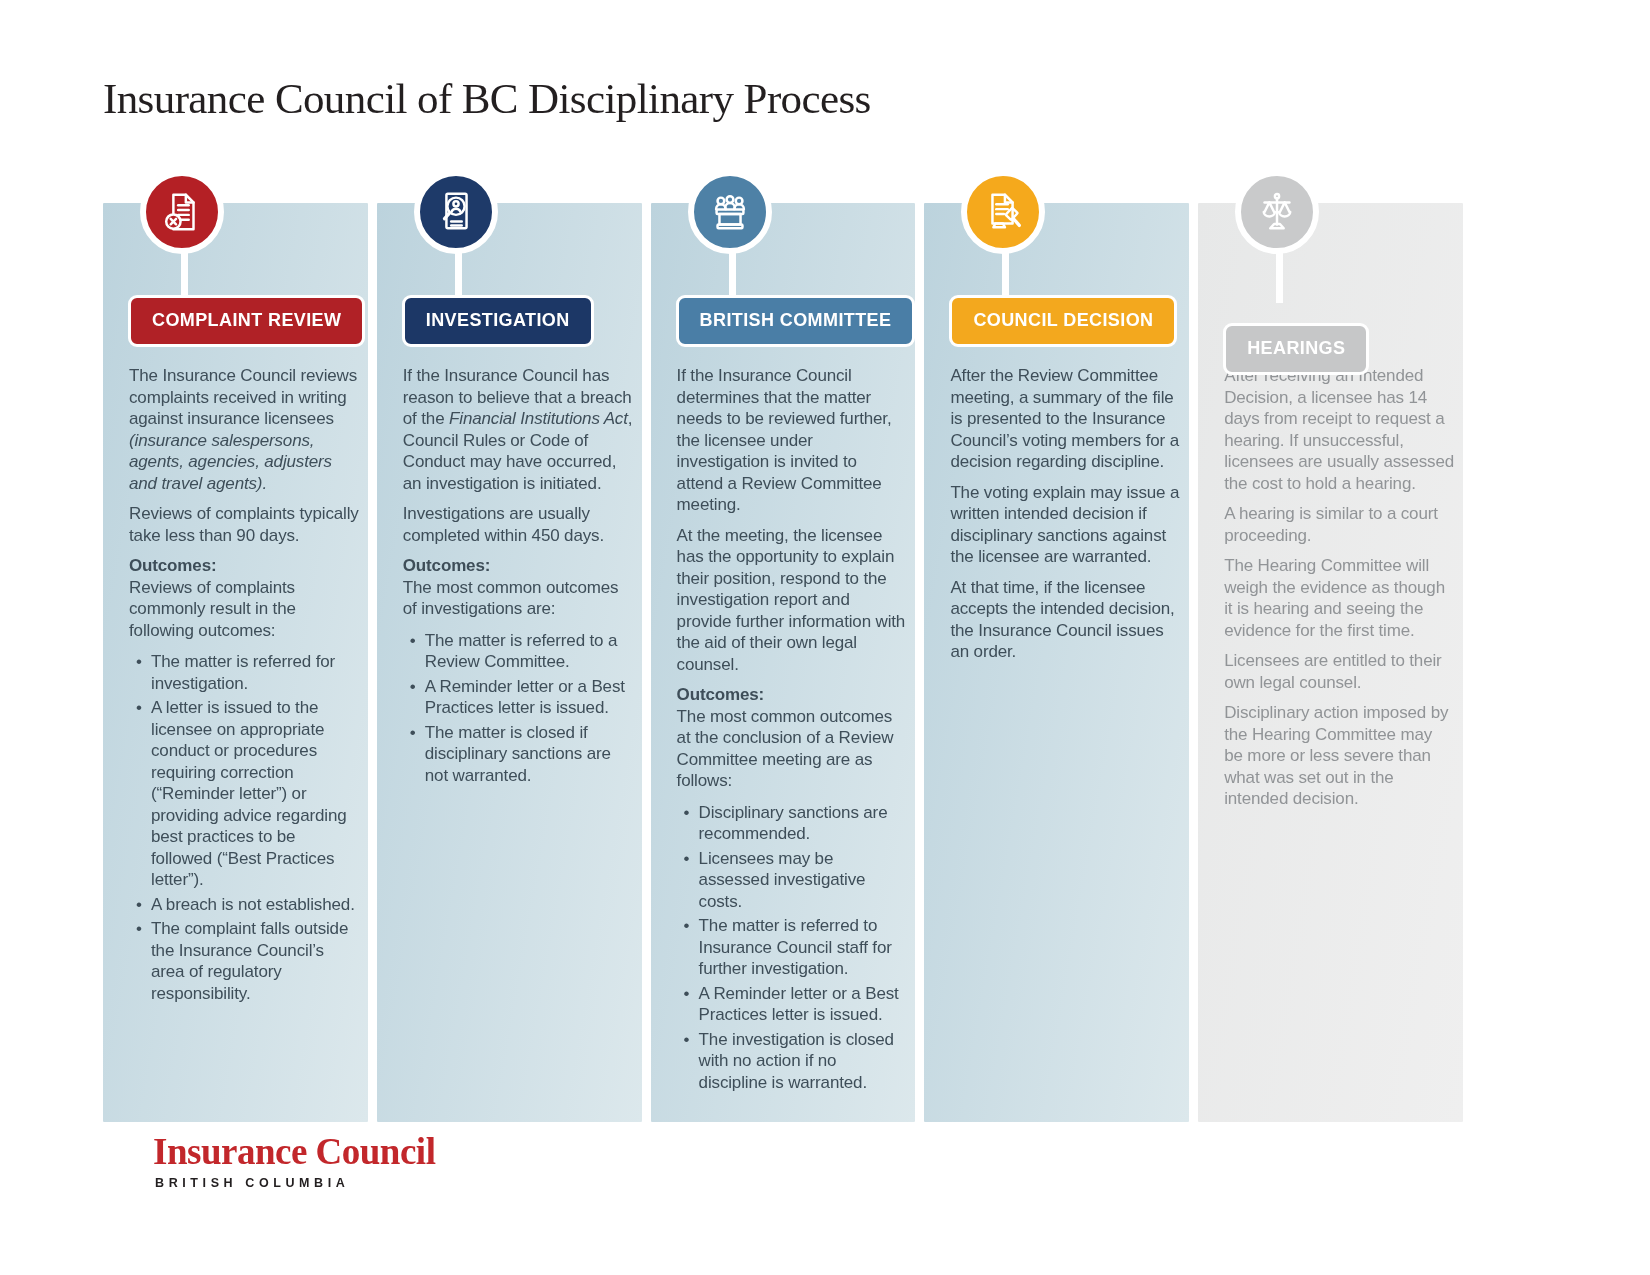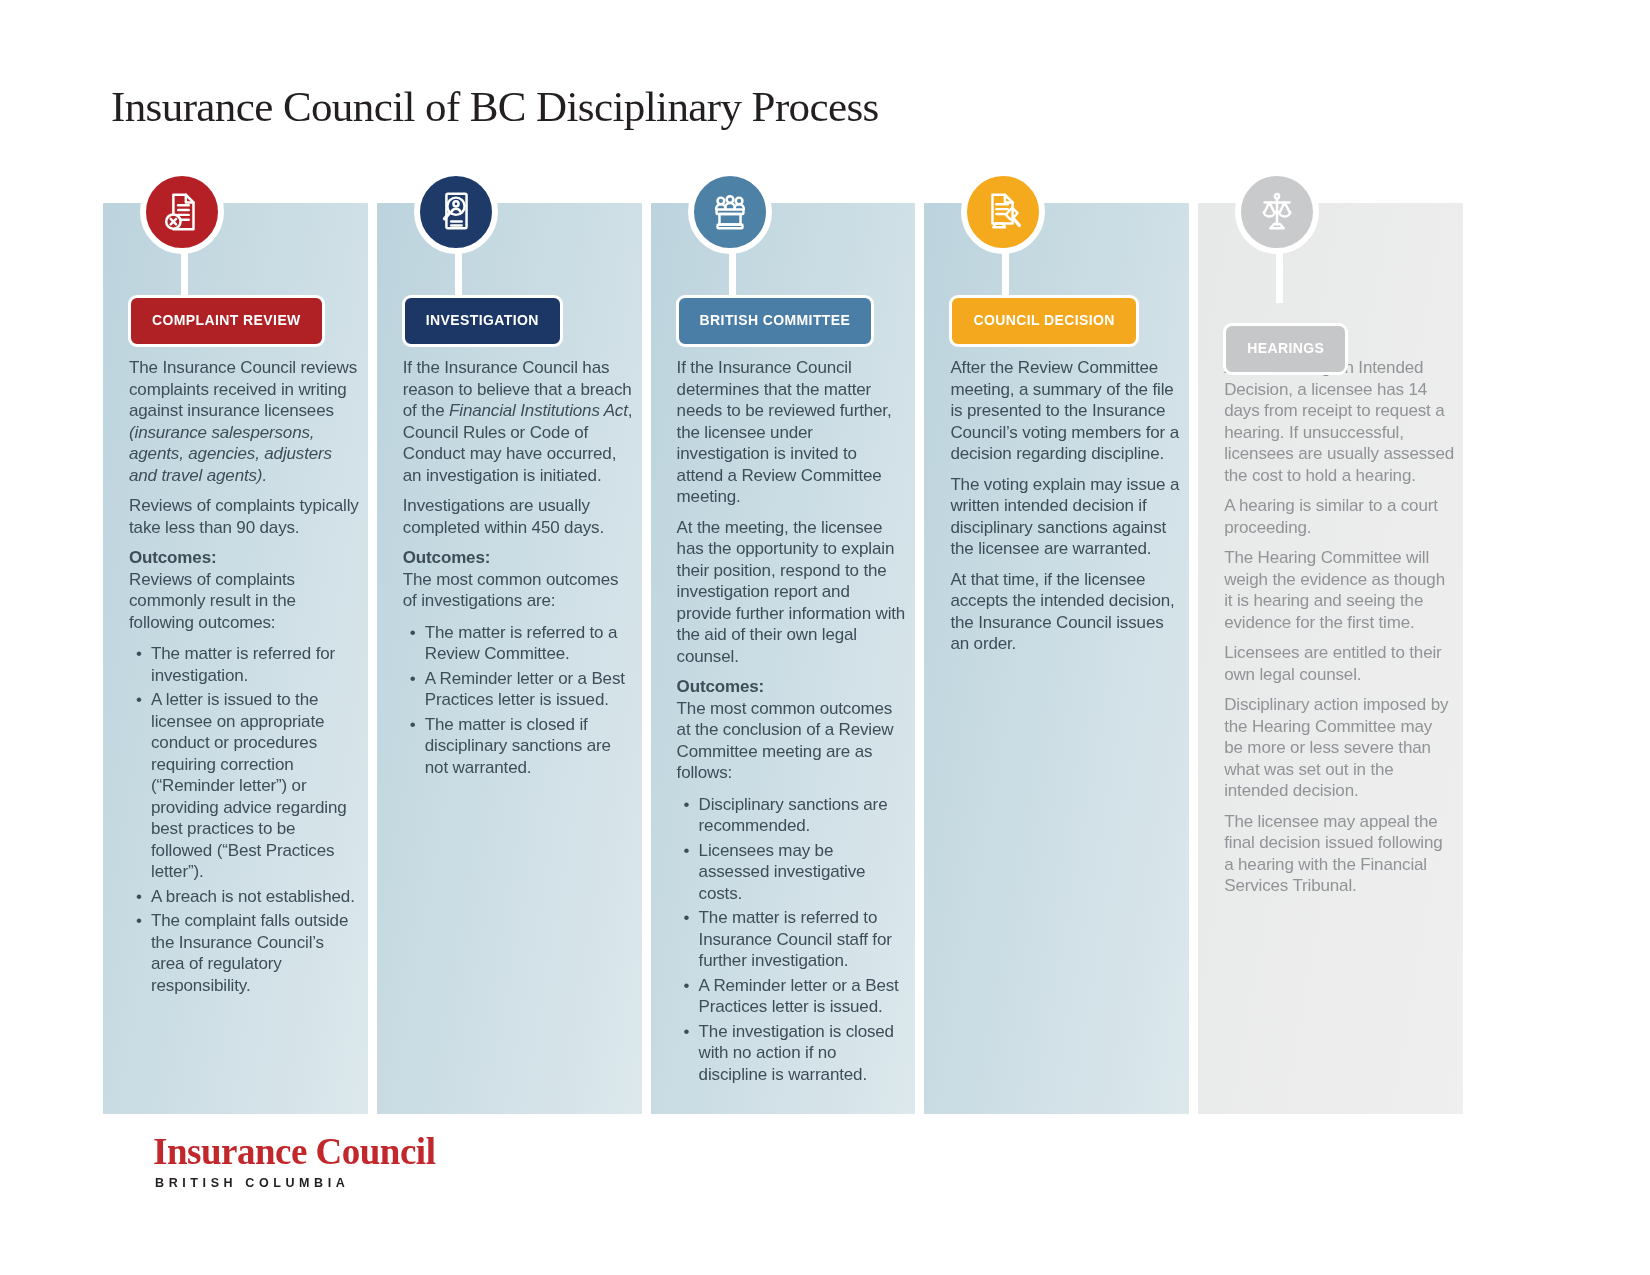--- a/index.html
+++ b/index.html
@@ -1,21 +1,21 @@
 <!DOCTYPE html>
 <html><head>
 <meta charset="utf-8">
 <style>
   html,body{margin:0;padding:0;}
   body{
     width:1650px;height:1275px;position:relative;background:#ffffff;
     font-family:"Liberation Sans","DejaVu Sans",sans-serif;overflow:hidden;
   }
   .page-title{
-    position:absolute;left:103px;top:74px;margin:8px;
+    position:absolute;left:103px;top:74px;margin:0;
     font-family:"Liberation Serif","DejaVu Serif",serif;
     font-weight:500;font-size:43px;letter-spacing:-0.6px;color:#231f20;
     white-space:nowrap;
   }
   .columns{
     position:absolute;left:103px;top:203px;width:1360px;height:879px;
     display:grid;grid-template-columns:repeat(5,1fr);gap:9px;
   }
   .process-column{
     position:relative;border-radius:1px;
@@ -32,23 +32,23 @@
   .circle svg .badge{fill:var(--circle);}
   .circle svg .thick{stroke-width:3.4;}
   .connector{
     position:absolute;left:78px;top:42px;width:7px;height:58px;
     background:#ffffff;z-index:1;
   }
   .column-header{
     position:absolute;top:92px;left:25px;z-index:2;
     display:inline-block;white-space:nowrap;
     padding:12px 21px 12px 21px;border:3px solid #ffffff;border-radius:9px;
-    color:#ffffff;font-weight:700;font-size:14px;letter-spacing:0.4px;
-  }
-  .column-body p{margin:0 0 9px 0;}
+    color:#ffffff;font-weight:700;font-size:18px;letter-spacing:0.4px;
+  }
+  .column-body p{margin:8px 0 9px 0;}
   .column-body b{font-weight:700;}
   .column-body i{font-style:italic;}
   .bullet-list{list-style:none;margin:10px 0 9px 0;padding:0 0 0 6px;}
   .bullet-list li{position:relative;padding-left:16px;margin:0 0 3px 0;}
   .bullet-list li::before{content:"\2022";position:absolute;left:1px;top:0;}
   .footer-logo{position:absolute;left:109px;top:1133px;margin-left:44px;}
   .logo-line1{
     margin:0;font-family:"Liberation Serif","DejaVu Serif",serif;
     font-weight:700;font-size:37px;letter-spacing:-0.5px;color:#c2272b;line-height:1;
   }
@@ -182,21 +182,20 @@
           <path d="M17 41 h14 l-4 -4.5 h-6 z"></path>
         </svg>
       </div>
       <div class="column-header" style="background: rgb(198, 199, 200); margin-top: 28px;">HEARINGS</div>
       <div class="column-body">
         <p>After receiving an Intended Decision, a licensee has 14 days from receipt to request a hearing. If unsuccessful, licensees are usually assessed the cost to hold a hearing.</p>
         <p>A hearing is similar to a court proceeding.</p>
         <p>The Hearing Committee will weigh the evidence as though it is hearing and seeing the evidence for the first time.</p>
         <p>Licensees are entitled to their own legal counsel.</p>
         <p>Disciplinary action imposed by the Hearing Committee may be more or less severe than what was set out in the intended decision.</p>
-        <p>The licensee may appeal the final decision issued following a hearing with the Financial Services Tribunal.</p>
       </div>
     </section>
   </div>
 
 <div class="footer-logo">
   <p class="logo-line1">Insurance Council</p>
   <p class="logo-line2">BRITISH COLUMBIA</p>
 </div>
 
 </body></html>

